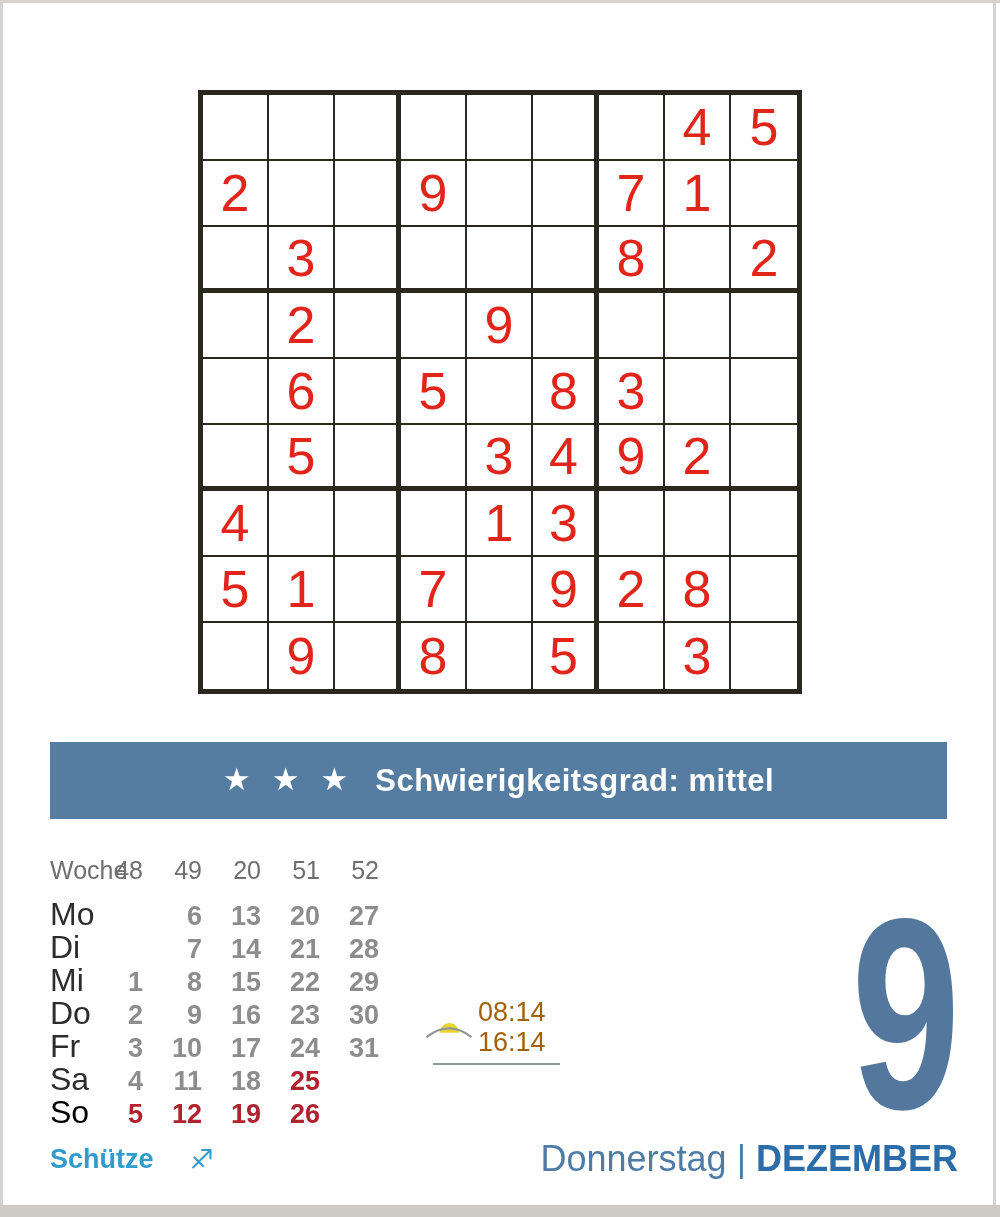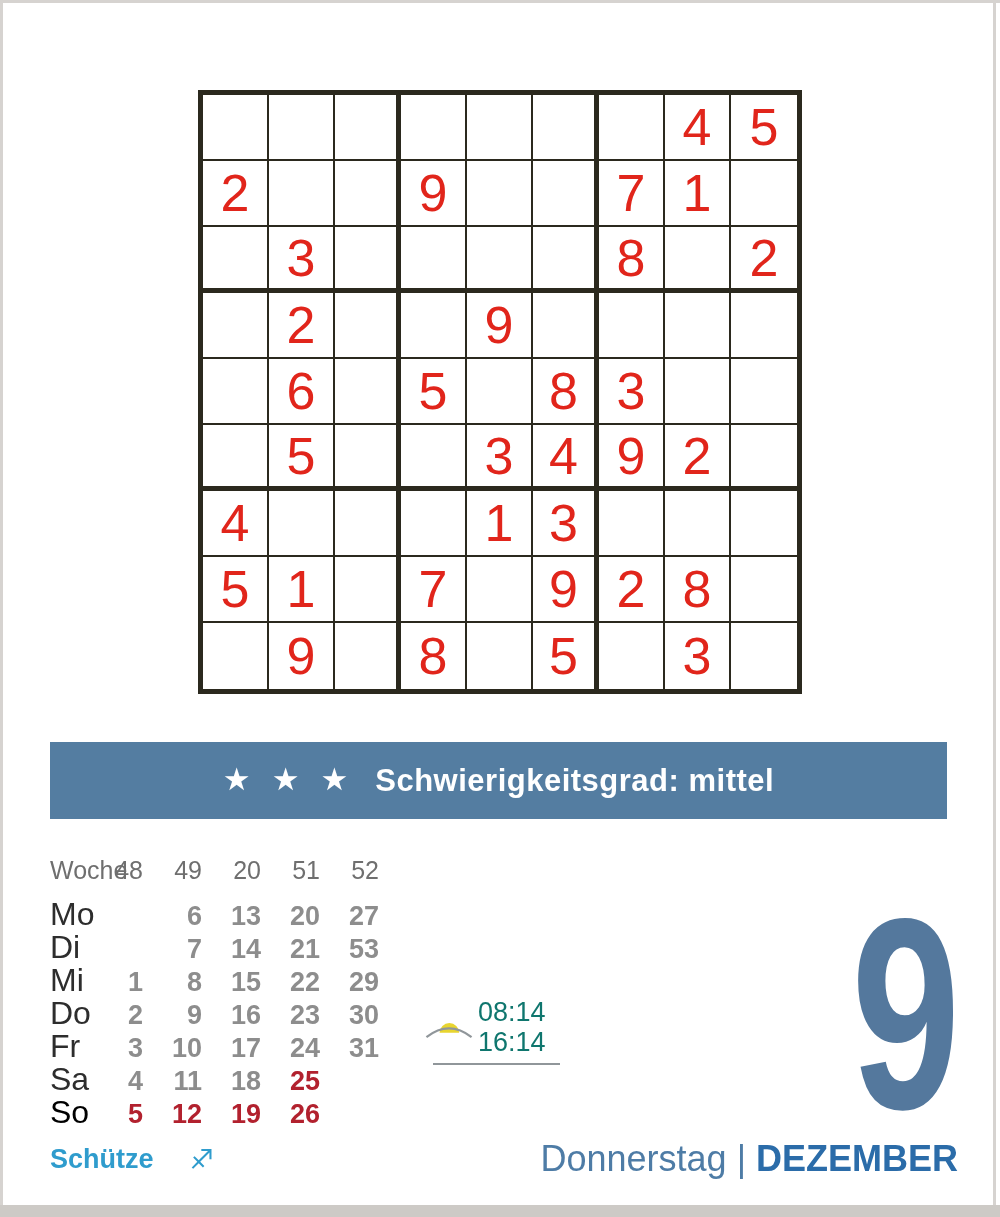--- a/index.html
+++ b/index.html
@@ -41,21 +41,21 @@
   .cal-row{display:grid;grid-template-columns:57px 36px 59px 59px 59px 59px;align-items:baseline;height:33px;}
   .cal-row.head{height:40px;}
   .cal-week-label{font-size:25px;color:#6f6f6f;text-align:left;}
   .cal-week-num{font-size:25px;color:#6f6f6f;text-align:right;}
   .cal-day{font-size:32px;color:#2d2d2d;text-align:left;}
   .cal-day.red-day{color:#000000;}
   .cal-num{font-size:27px;font-weight:bold;color:#8d8d8d;text-align:right;}
   .cal-num.red{color:#b2212e;text-align:right;}
 
   
-  .astro{position:absolute;left:425px;top:997px;width:150px;color:#0f766e;font-size:27px;line-height:30px;}
+  .astro{position:absolute;left:425px;top:997px;width:150px;color:#a16207;font-size:27px;line-height:30px;}
   .astro-row{display:flex;align-items:center;}
   .astro-times{display:flex;flex-direction:column;}
   .sun-wrap{width:53px;display:flex;align-items:flex-end;}
   .astro-divider{height:2px;background:#90969a;width:127px;margin:6px 0 6px 8px;}
   .moon-wrap{margin-left:14px;display:flex;align-items:center;}
   .astro-spacer{width:53px;}
 
   
   .big-date{
     position:absolute;right:40px;top:878px;font-size:272px;font-weight:bold;color:#54789d;
@@ -189,21 +189,21 @@
         <div class="cal-num">13</div>
         <div class="cal-num">20</div>
         <div class="cal-num">27</div>
       </div>
       <div class="cal-row">
         <div class="cal-day">Di</div>
         <div class="cal-num"></div>
         <div class="cal-num">7</div>
         <div class="cal-num">14</div>
         <div class="cal-num">21</div>
-        <div class="cal-num">53</div>
+        <div class="cal-num">28</div>
       </div>
       <div class="cal-row">
         <div class="cal-day">Mi</div>
         <div class="cal-num">1</div>
         <div class="cal-num">8</div>
         <div class="cal-num">15</div>
         <div class="cal-num">22</div>
         <div class="cal-num">29</div>
       </div>
       <div class="cal-row">

